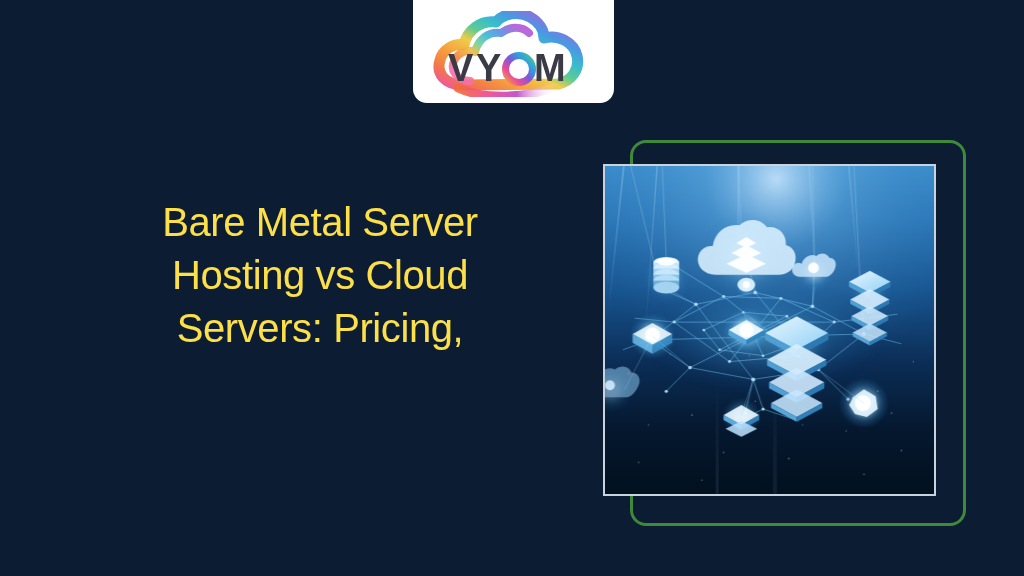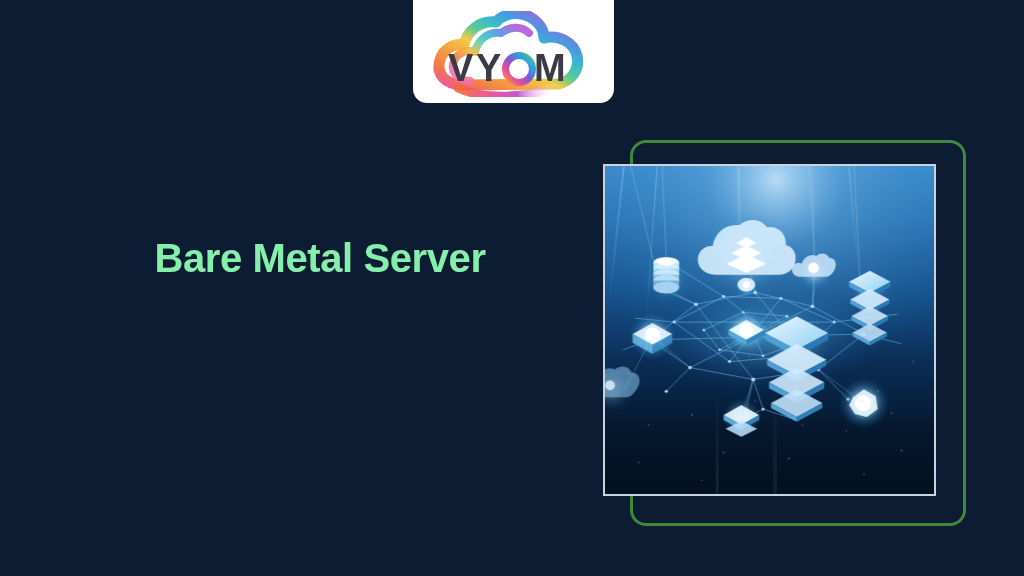--- a/index.html
+++ b/index.html
@@ -26,27 +26,26 @@
     width:168px; height:86px;
   }
   .logo-svg{ position:absolute; inset:0; width:168px; height:86px; }
 
   
   .headline{
     position:absolute;
     left:40px; top:196px;
     width:560px;
     text-align:center;
-    color:#86efac;
+    color:#fde047;
     font-size:40px;
-    font-weight:700;
+    font-weight:400;
     line-height:53px;
     letter-spacing:-0.4px;
     text-rendering:optimizeLegibility;
-    margin-top:36px;
   }
   .headline .ln{ display:block; white-space:nowrap; }
 
   
   .accent-frame{
     position:absolute;
     left:630px; top:140px;
     width:336px; height:386px;
     border:3px solid #3f8a3a;
     border-radius:16px;
@@ -131,20 +130,22 @@
         <text x="104" y="70" font-size="38" letter-spacing="1">M</text>
       </g>
 
       <circle cx="89" cy="58" r="13.5" fill="none" stroke="url(#oGrad)" stroke-width="7"></circle>
     </svg>
   </div>
 </div>
 
 <h1 class="headline">
   <span class="ln">Bare Metal Server</span>
+  <span class="ln">Hosting vs Cloud</span>
+  <span class="ln">Servers: Pricing,</span>
 </h1>
 
 <div class="accent-frame"></div>
 
 <div class="picture-panel">
   <div class="picture-inner">
     <svg class="art" viewBox="0 0 333 332" preserveAspectRatio="none" xmlns="http://www.w3.org/2000/svg" aria-hidden="true">
       <defs>
         <linearGradient id="bgSky" x1="0.5" y1="0" x2="0.5" y2="1">
           <stop offset="0%" stop-color="#3b8ccb"></stop>

